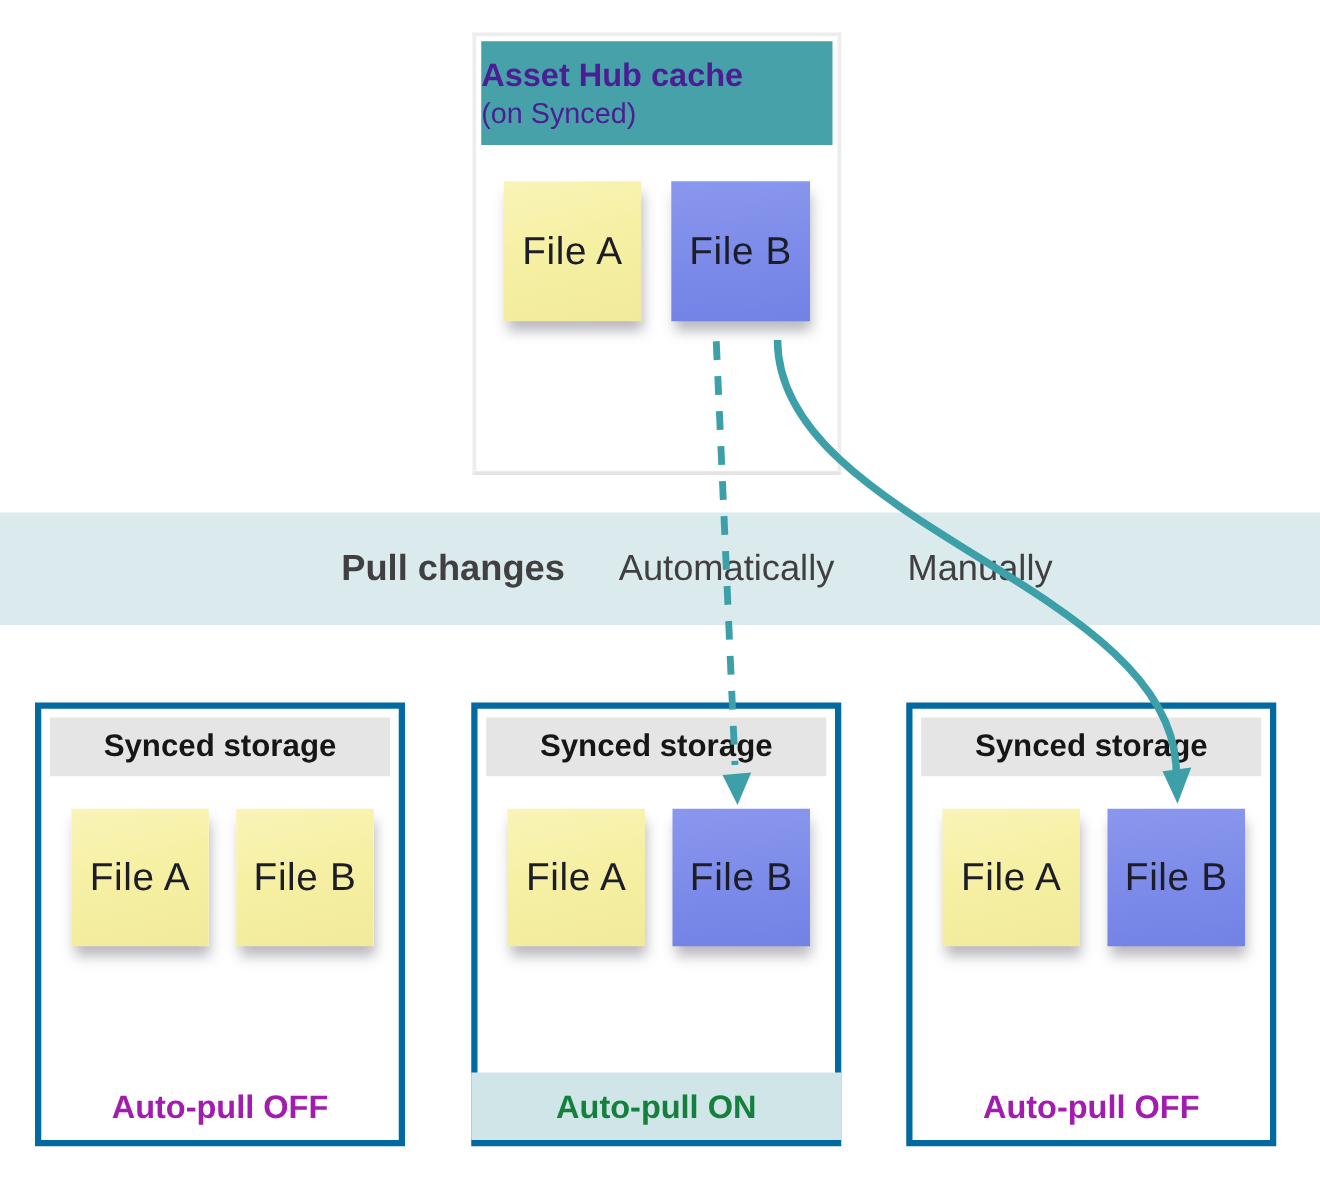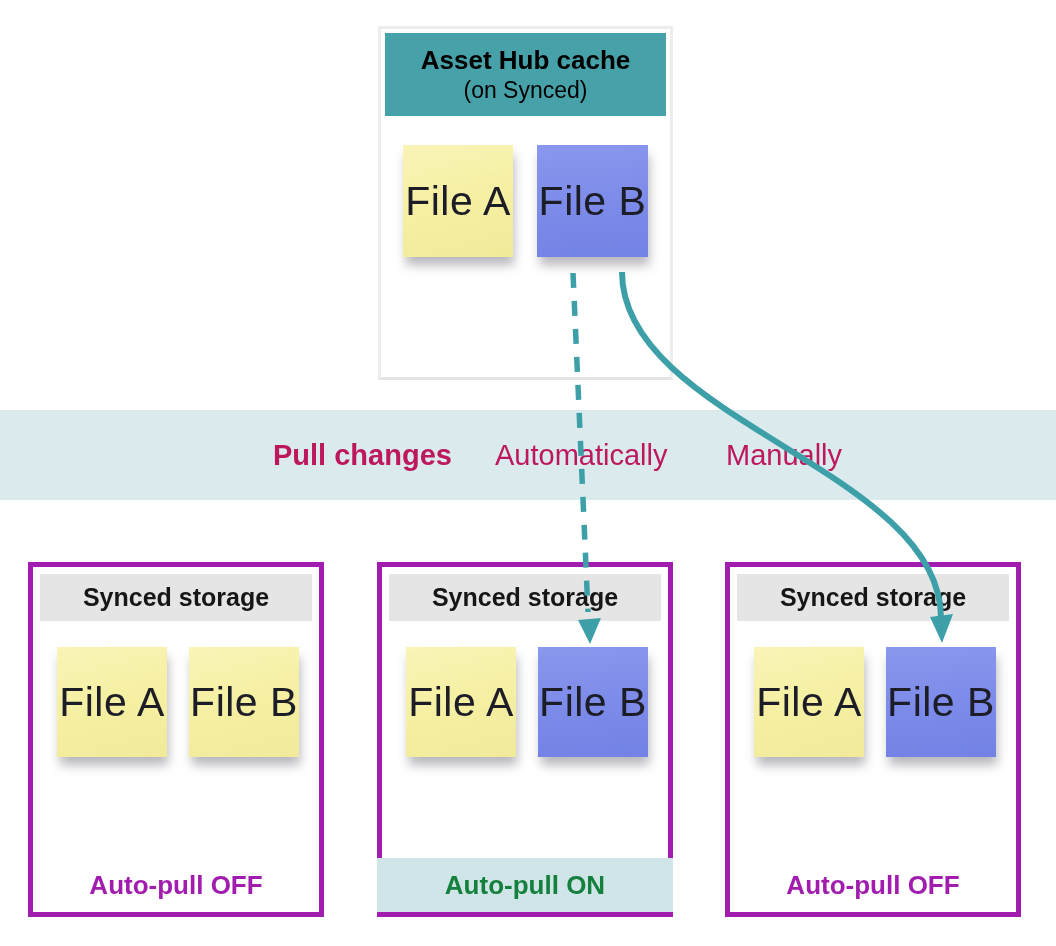--- a/index.html
+++ b/index.html
@@ -1,47 +1,47 @@
 <!DOCTYPE html>
 <html><head>
 <meta charset="utf-8">
 <style>
   html,body{margin:0;padding:0;background:#ffffff;}
   body{width:1056px;height:946px;font-family:"Liberation Sans",sans-serif;}
   .canvas{position:relative;width:1056px;height:946px;background:#ffffff;overflow:hidden;}
 
   
   .note{position:absolute;display:flex;align-items:center;justify-content:center;
-        font-size:41px;color:#1d1d27;letter-spacing:0.5px;}
+        font-size:31px;color:#1d1d27;letter-spacing:0.5px;}
   .note--yellow{background:linear-gradient(165deg,#f9f4b8 0%,#f6f0a4 45%,#f1ea9b 100%);
         box-shadow:2px 9px 10px -1px rgba(95,95,108,0.45);}
   .note--blue{background:linear-gradient(175deg,#8a97ee 0%,#7c8be9 55%,#7282e5 100%);
         box-shadow:2px 9px 10px -1px rgba(95,95,108,0.45);}
 
   
   .cache-box{position:absolute;left:378px;top:26px;width:295px;height:354px;
         box-sizing:border-box;border:3px solid #ededed;border-bottom-color:#e4e4e4;background:#fff;}
   .cache-header{position:absolute;left:4px;right:4px;top:4px;height:83px;background:#47a1a8;
-        color:#000000;display:flex;flex-direction:column;align-items:center;justify-content:center;}
+        color:#4c1d95;display:flex;flex-direction:column;justify-content:center;}
   .cache-title{font-weight:bold;font-size:26px;line-height:1.25;}
   .cache-subtitle{font-size:23px;line-height:1.25;}
   .cache-note-a{left:22px;top:116px;width:110px;height:112px;}
   .cache-note-b{left:156px;top:116px;width:111px;height:112px;}
 
   
   .band{position:absolute;left:0;top:410px;width:1056px;height:90px;background:#dbeaed;}
   .band-label{position:absolute;top:0;height:90px;display:flex;align-items:center;
-        font-size:29px;color:#be185d;}
+        font-size:29px;color:#404040;}
   .band-label--bold{left:273px;font-weight:bold;}
   .band-label--auto{left:495px;}
   .band-label--manual{left:726px;}
 
   
   .storage{position:absolute;top:562px;width:296px;height:355px;box-sizing:border-box;
-        border:5px solid #a21caf;background:#fff;}
+        border:5px solid #0369a1;background:#fff;}
   .storage--1{left:28px;}
   .storage--2{left:377px;}
   .storage--3{left:725px;}
   .storage-header{margin:7px;height:47px;background:#e5e5e5;display:flex;align-items:center;
         justify-content:center;font-weight:bold;font-size:25px;color:#161616;}
   .storage .note{width:110px;height:110px;top:80px;}
   .storage .note-a{left:24px;}
   .storage .note-b{left:156px;}
   .storage-footer{position:absolute;left:0;right:0;bottom:0;height:54px;display:flex;
         align-items:center;justify-content:center;font-weight:bold;font-size:26px;}

